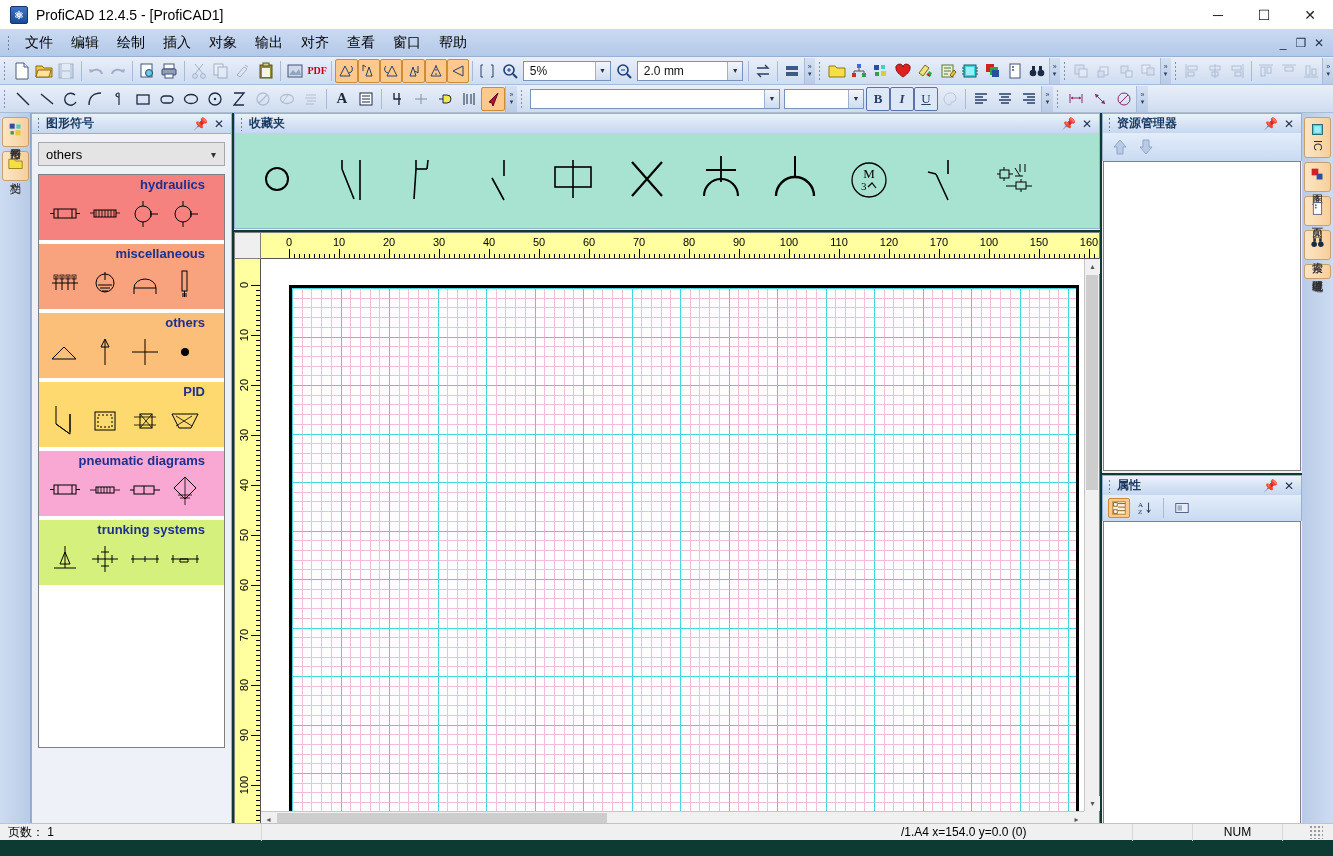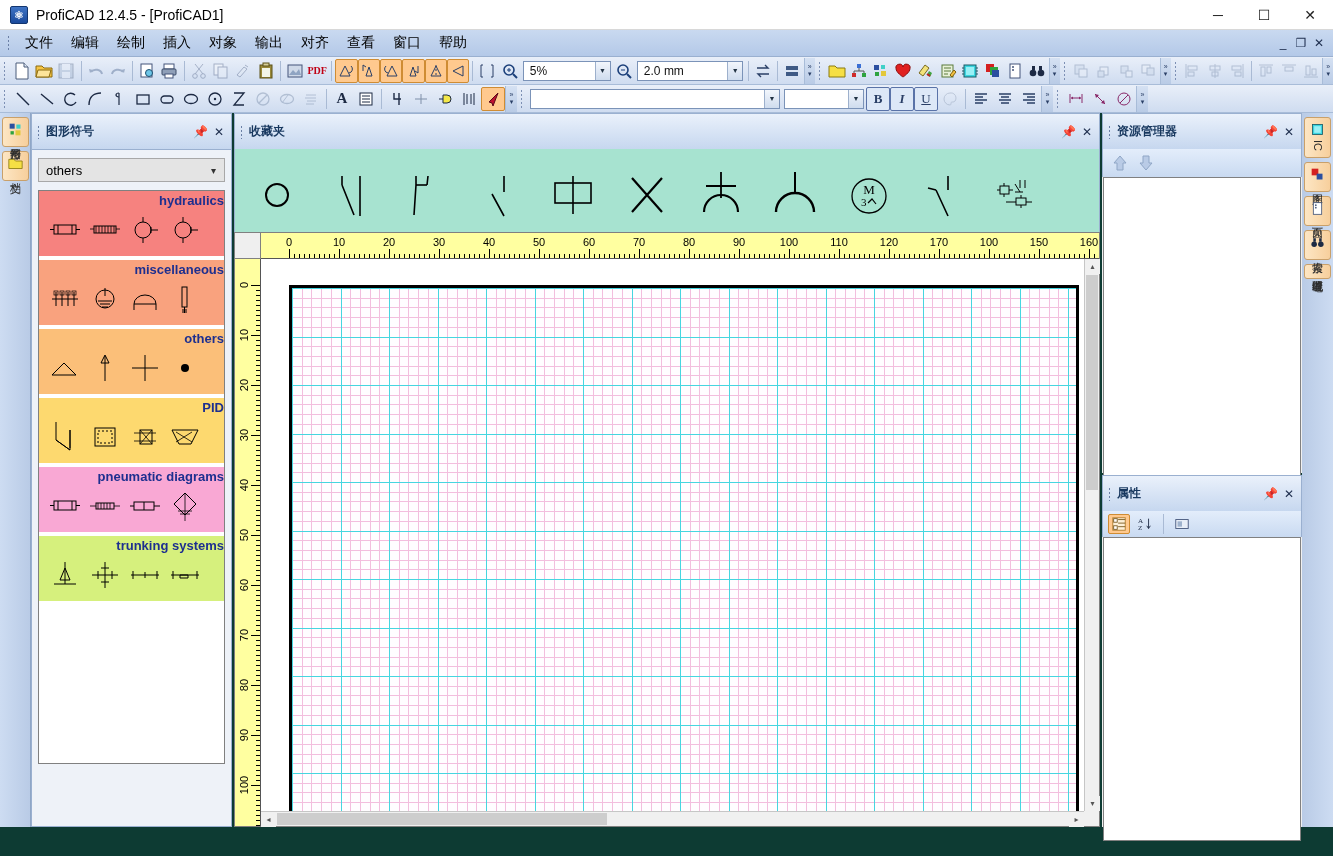--- a/index.html
+++ b/index.html
@@ -121,21 +121,21 @@
   .vtab-label {
     writing-mode: vertical-rl; text-orientation: upright;
     font-size: 11px; color: #2c2c2c; letter-spacing: 0px; margin-top: 3px;
     line-height: 12px;
   }
   .vtab-label.lat { text-orientation: sideways; letter-spacing: 0; }
 
   
   .panel { position: absolute; background: #f0f0f0; }
   .panel-caption {
-    height: 36px; background: linear-gradient(#eaf1fb,#c6d7ef);
+    height: 20px; background: linear-gradient(#eaf1fb,#c6d7ef);
     display: flex; align-items: center; border: 1px solid #9ab0d0; border-bottom: none;
   }
   .pc-grip {
     width: 5px; height: 14px; margin: 0 4px 0 5px;
     background-image: radial-gradient(#6a7fa5 45%, transparent 46%);
     background-size: 3px 4px; background-repeat: repeat-y;
   }
   .pc-title { font-size: 12px; color: #17375e; font-weight: bold; }
   .pc-btns { margin-left: auto; display: flex; gap: 6px; padding-right: 7px; }
   .pc-btn { font-size: 12px; color: #203050; line-height: 12px; }
@@ -157,21 +157,21 @@
     font-size: 13px; color: #000;
   }
   .cat-select .lbl { padding-left: 7px; }
   .cat-select .arrow { margin-left: auto; padding-right: 8px; font-size: 10px; color: #333; }
   .sym-list {
     margin: 8px 6px 0; height: 574px; background: #fff;
     border: 1px solid #808080; overflow: hidden;
   }
   .sym-group { padding: 2px 0 4px; margin-bottom: 4px; }
   .sym-group .gtitle {
-    text-align: right; padding-right: 0; font-weight: bold;
+    text-align: right; padding-right: 19px; font-weight: bold;
     font-size: 13px; color: #1d2f8f; font-family: "Liberation Sans", sans-serif;
   }
   .sym-row { display: flex; align-items: center; height: 44px; padding-left: 6px; }
   .sym-cell { width: 40px; height: 40px; display: flex; align-items: center; justify-content: center; }
   .sym-cell svg { width: 34px; height: 34px; }
 
   
   #fav-panel { left: 234px; top: 113px; width: 866px; height: 117px; }
   #fav-body {
     height: 96px; background: #a7e3d0; border: 1px solid #9ab0d0; border-top: none;
@@ -1497,14 +1497,24 @@
           <circle cx="13" cy="11" r="3.3" fill="#1d2a44"></circle>
           <path d="M4 4h3v4H4zM11 4h3v4h-3z" fill="#1d2a44"></path>
         </svg>
       <span class="vtab-label">搜索</span>
     </div>
     <div class="vtab">
       <span class="vtab-label">电缆管理器</span>
     </div>
   </div>
 
+  <div class="statusbar">
+    <div class="sb-cell first">页数：  1</div>
+    <div class="sb-cell grow"></div>
+    <div class="sb-cell coords">/1.A4  x=154.0  y=0.0 (0)</div>
+    <div class="sb-cell pad"></div>
+    <div class="sb-cell num">NUM</div>
+    <div class="sb-cell" style="width:50px;border-right:none;">
+      <div class="resize-grip"></div>
+    </div>
+  </div>
 
 </div>
 
 </body></html>

